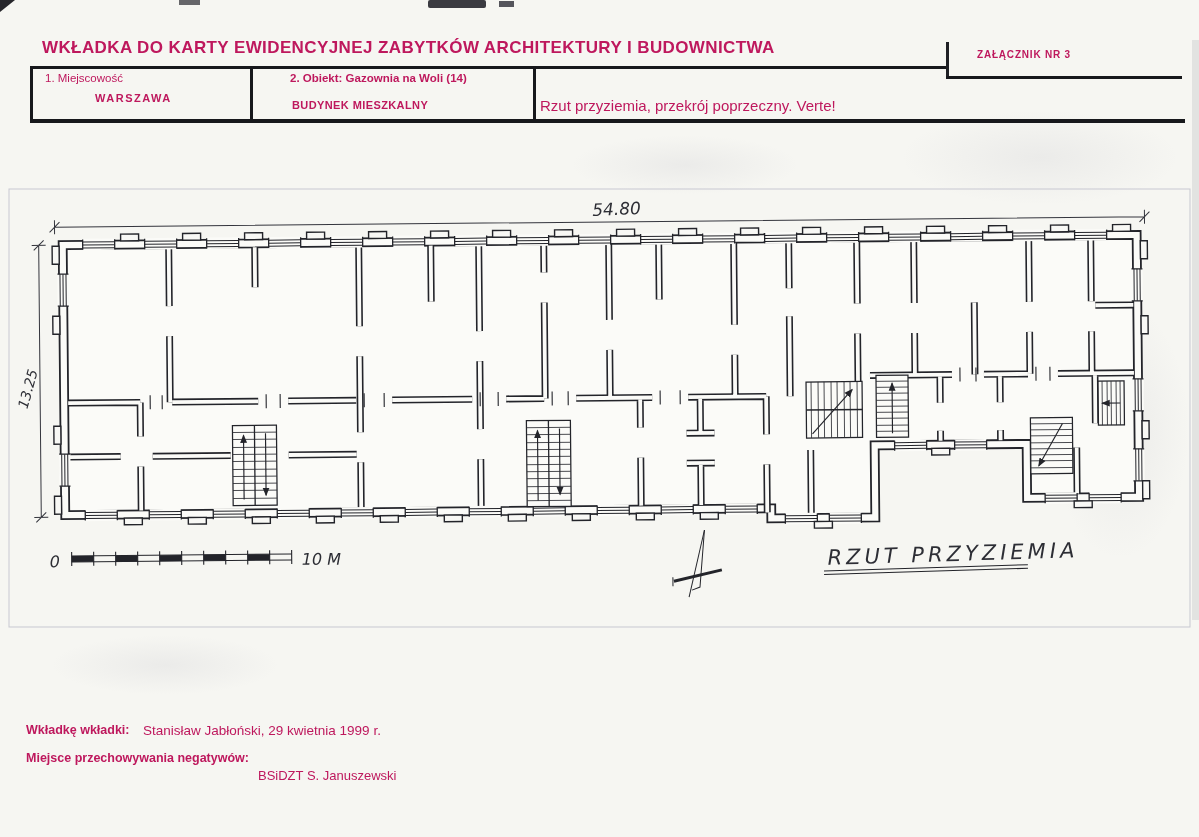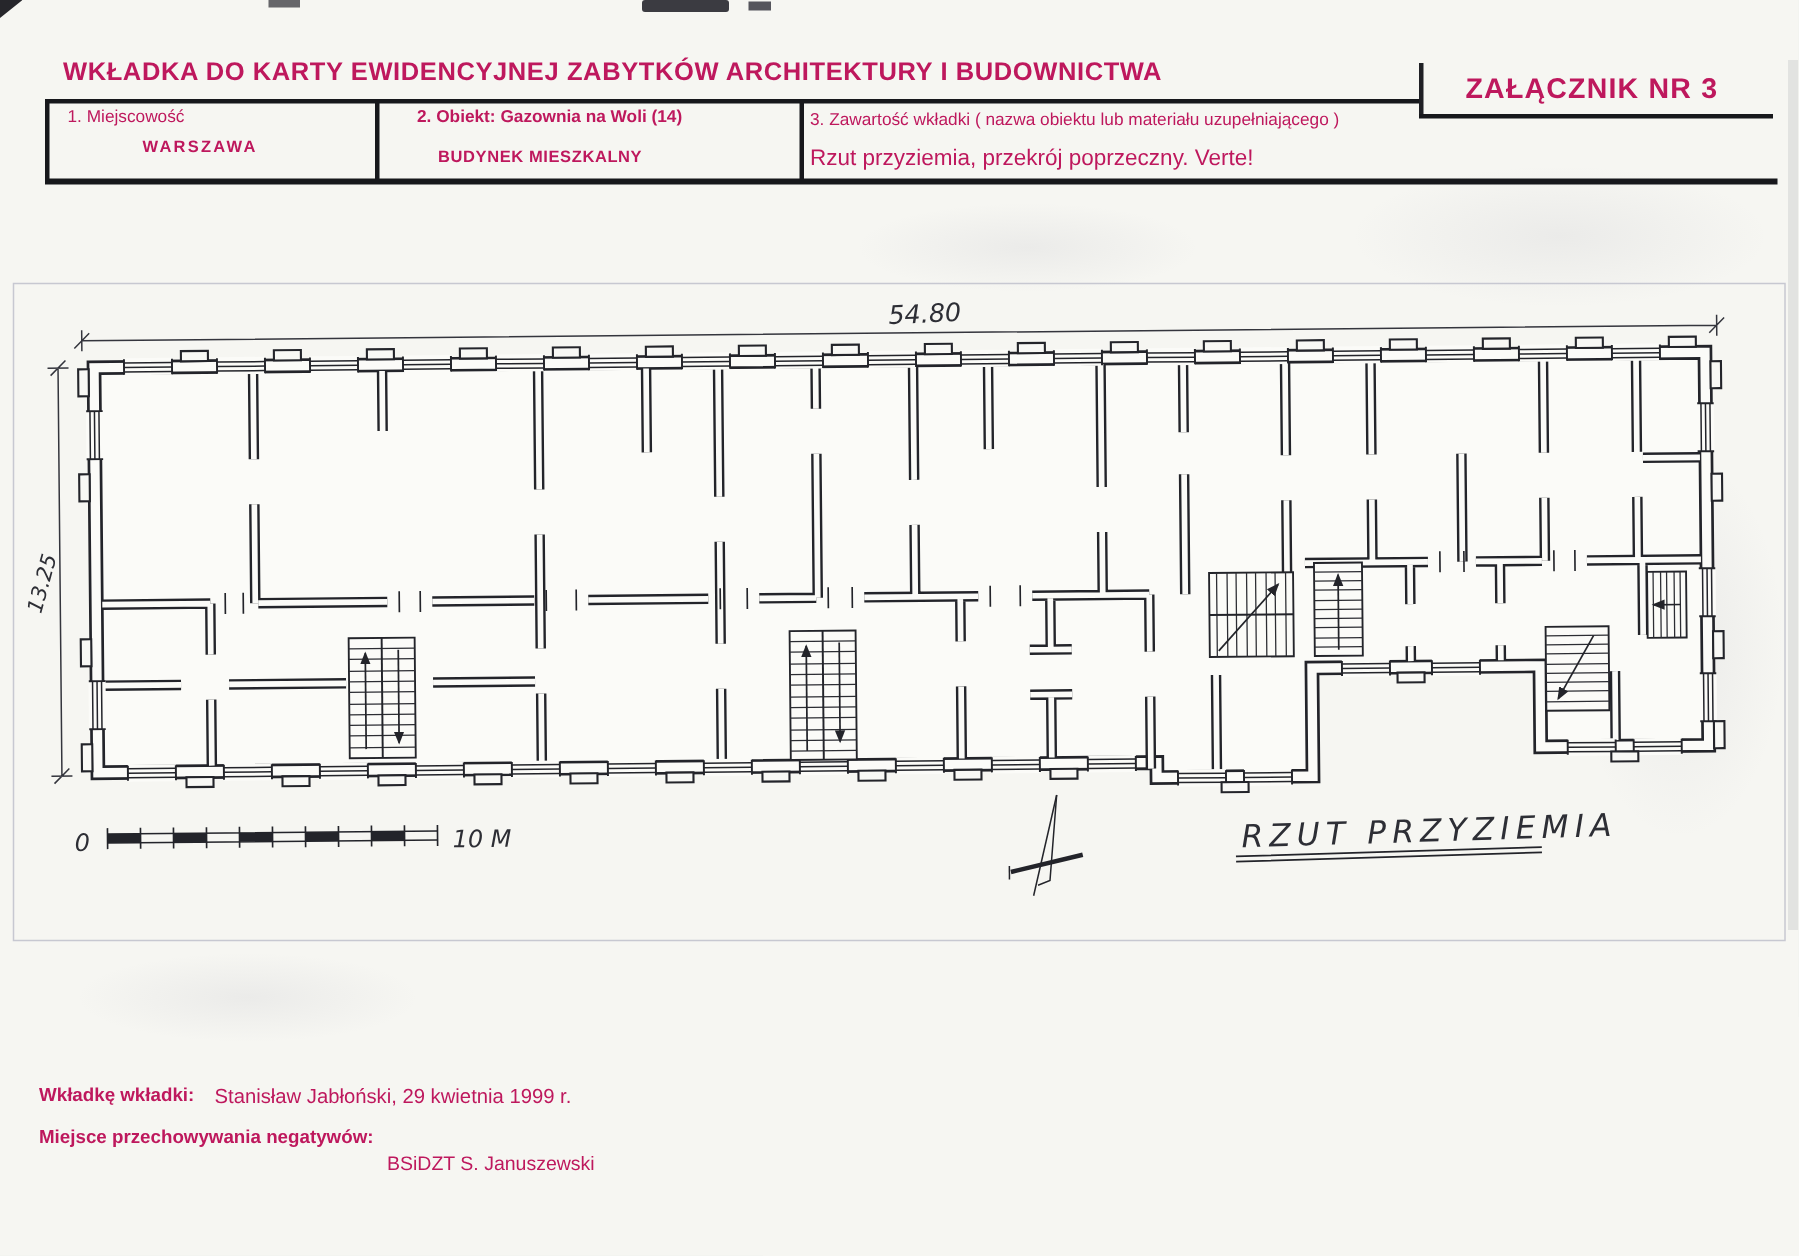--- a/index.html
+++ b/index.html
@@ -1,31 +1,31 @@
 <!DOCTYPE html>
 <html><head>
 <meta charset="utf-8">
 <style>
   html,body{margin:0;padding:0;}
   body{width:1199px;height:837px;background:#eef0ec;font-family:"Liberation Sans",sans-serif;}
   .page{position:relative;width:1199px;height:837px;background:#f6f6f2;overflow:hidden;color:#be185d;}
   .abs{position:absolute;}
   
   .doc-title{left:42px;top:38px;font-size:17px;font-weight:bold;letter-spacing:.4px;white-space:nowrap;}
-  .attachment{left:977px;top:49px;font-size:19px;font-weight:bold;letter-spacing:.8px;white-space:nowrap;}
+  .attachment{left:977px;top:49px;font-size:10px;font-weight:bold;letter-spacing:.8px;white-space:nowrap;}
   .vsep{left:946px;top:42px;width:2.5px;height:36px;background:#1f2025;}
   .t-top{left:30px;top:66px;width:916px;height:3px;background:#17181c;}
   .t-top2{left:946px;top:76px;width:236px;height:2.5px;background:#17181c;}
   .t-bottom{left:30px;top:119px;width:1155px;height:3.5px;background:#17181c;}
   .tv{top:66px;width:2.5px;height:56px;background:#17181c;}
   .c-label{font-size:11.5px;white-space:nowrap;}
   .c-value{font-weight:bold;white-space:nowrap;}
   .c1l{left:45px;top:72px;}
   .c1v{left:95px;top:92px;font-size:11px;letter-spacing:1.5px;}
-  .c2l{left:278px;top:72px;font-weight:bold;}
+  .c2l{left:290px;top:72px;font-weight:bold;}
   .c2v{left:292px;top:99px;font-size:11px;letter-spacing:.4px;}
   .c3l{left:540px;top:74px;}
   .c3v{left:540px;top:97px;font-size:15px;font-weight:normal;}
   
   .f-label{font-weight:bold;font-size:12.5px;white-space:nowrap;}
   .f-value{font-size:13px;white-space:nowrap;}
   .f1l{left:26px;top:723px;}
   .f1v{left:143px;top:723px;font-size:13.5px;}
   .f2l{left:26px;top:751px;text-align:center;}
   .f2v{left:258px;top:752px;margin-top:16px;}
@@ -82,21 +82,20 @@
   <div class="abs t-top2"></div>
   <div class="abs t-bottom"></div>
   <div class="abs tv" style="left:30px;"></div>
   <div class="abs tv" style="left:250px;"></div>
   <div class="abs tv" style="left:533px;"></div>
 
   <div class="abs c-label c1l">1. Miejscowość</div>
   <div class="abs c-value c1v">WARSZAWA</div>
   <div class="abs c-label c2l">2. Obiekt: Gazownia na Woli (14)</div>
   <div class="abs c-value c2v">BUDYNEK MIESZKALNY</div>
-  <div class="abs c-label c3l">3. Zawartość wkładki ( nazwa obiektu lub materiału uzupełniającego )</div>
   <div class="abs c-value c3v">Rzut przyziemia, przekrój poprzeczny. Verte!</div>
 
   <svg class="plan" viewBox="0 0 1199 837" xmlns="http://www.w3.org/2000/svg">
     <defs>
       <marker id="ah" markerWidth="9" markerHeight="9" refX="6.5" refY="4" orient="auto">
         <path d="M0,1L7.5,4L0,7Z" fill="#23242a"></path>
       </marker>
       <g id="wt">
         <rect class="pf" x="-16" y="233.8" width="32" height="11.4"></rect>
         <path class="th" d="M-16,237H16M-16,240H16M-16,243H16"></path>

